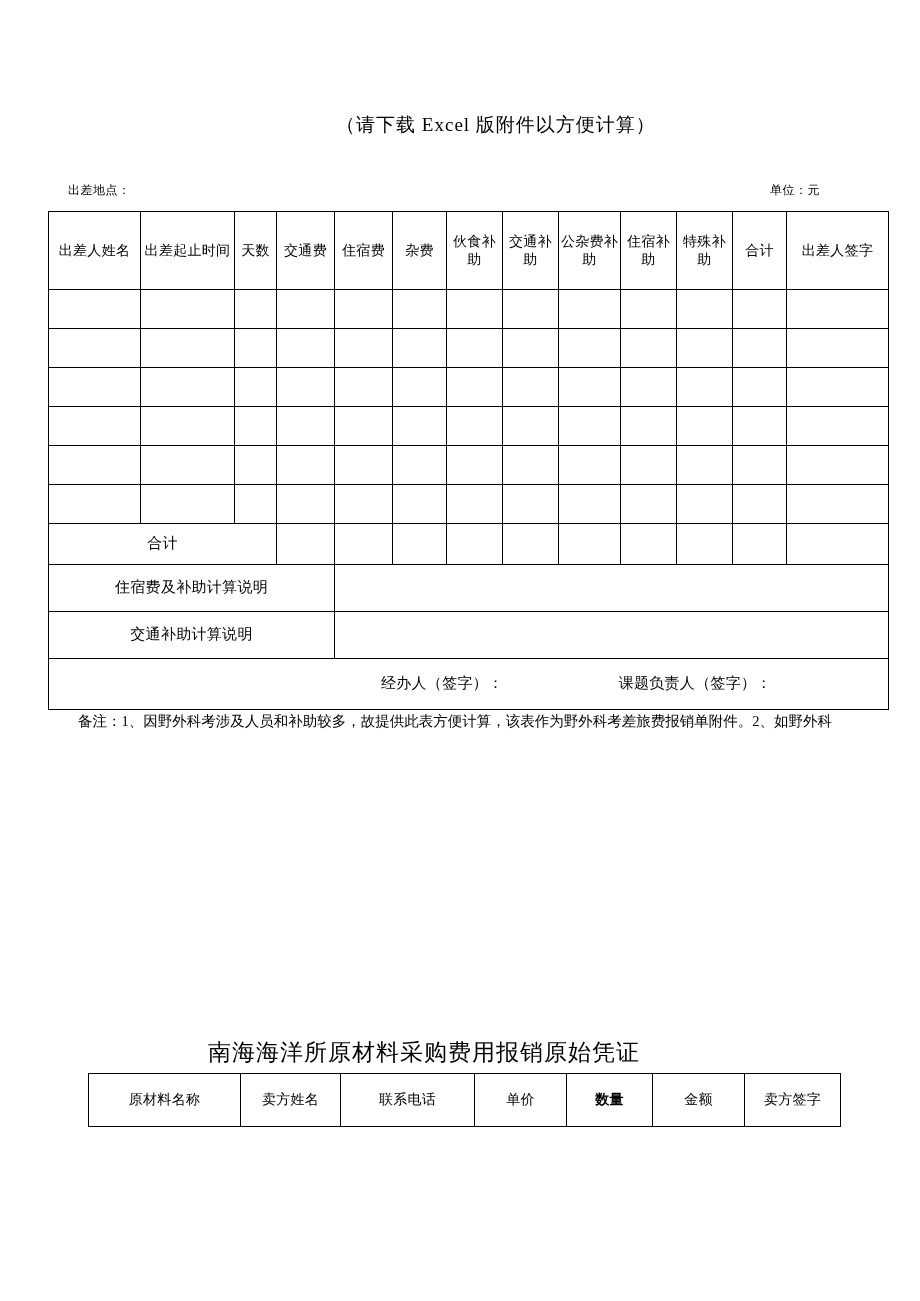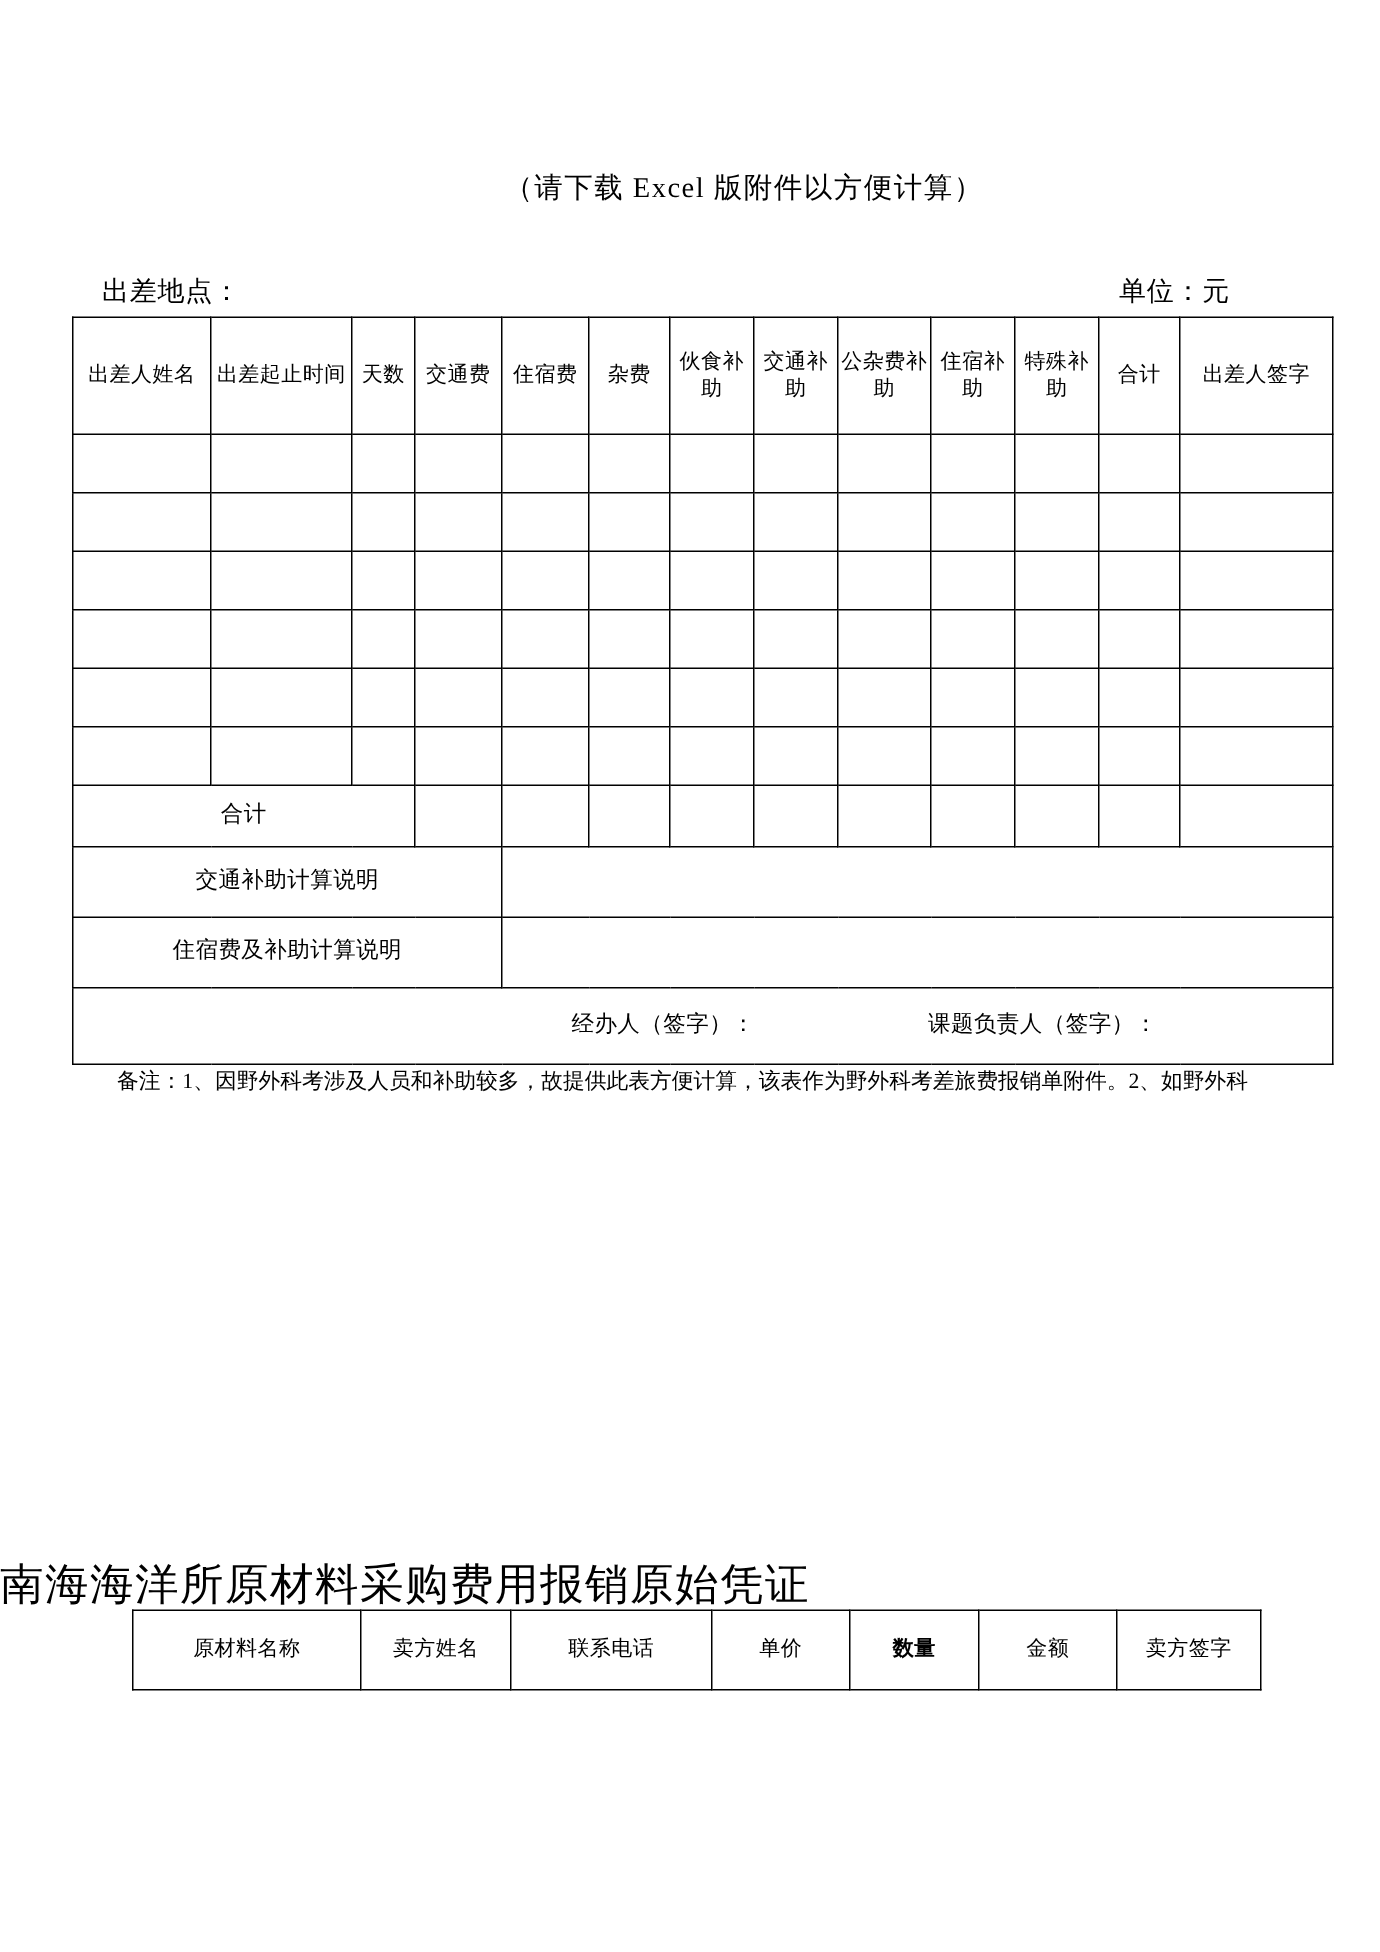--- a/index.html
+++ b/index.html
@@ -36,21 +36,21 @@
     margin-left: 36px;
   }
 
   .meta-row {
     position: absolute;
     top: 182px;
     left: 68px;
     width: 752px;
     display: flex;
     justify-content: space-between;
-    font-size: 18px;
+    font-size: 12px;
     letter-spacing: .5px;
   }
 
   .form-table {
     position: absolute;
     top: 211px;
     left: 48px;
     width: 840px;
     border-collapse: collapse;
     table-layout: fixed;
@@ -99,22 +99,22 @@
   }
   .remarks .line2 { display: block; padding-left: 34px; }
 
   
 
   .voucher-title {
     position: absolute;
     top: 1037px;
     left: 0;
     width: 848px;
-    text-align: left;
-    font-size: 29px;
+    text-align: center;
+    font-size: 23px;
     letter-spacing: 1px;
   }
 
   .voucher-table {
     position: absolute;
     top: 1073px;
     left: 88px;
     width: 752px;
     border-collapse: collapse;
     table-layout: fixed;
@@ -274,26 +274,26 @@
         <td></td>
         <td></td>
         <td></td>
         <td></td>
         <td></td>
         <td></td>
         <td></td>
       </tr>
 
       <tr class="note-row">
+        <td class="cell-note-label" colspan="4">住宿费及补助计算说明</td>
+        <td colspan="9"></td>
+      </tr>
+
+      <tr class="note-row">
         <td class="cell-note-label" colspan="4">交通补助计算说明</td>
-        <td colspan="9"></td>
-      </tr>
-
-      <tr class="note-row">
-        <td class="cell-note-label" colspan="4">住宿费及补助计算说明</td>
         <td colspan="9"></td>
       </tr>
 
       <tr class="sign-row">
         <td class="sign-cell" colspan="13">
           <div class="sign-inner">
             <span class="sign-left">经办人（签字）：</span>
             <span class="sign-right">课题负责人（签字）：</span>
           </div>
         </td>

